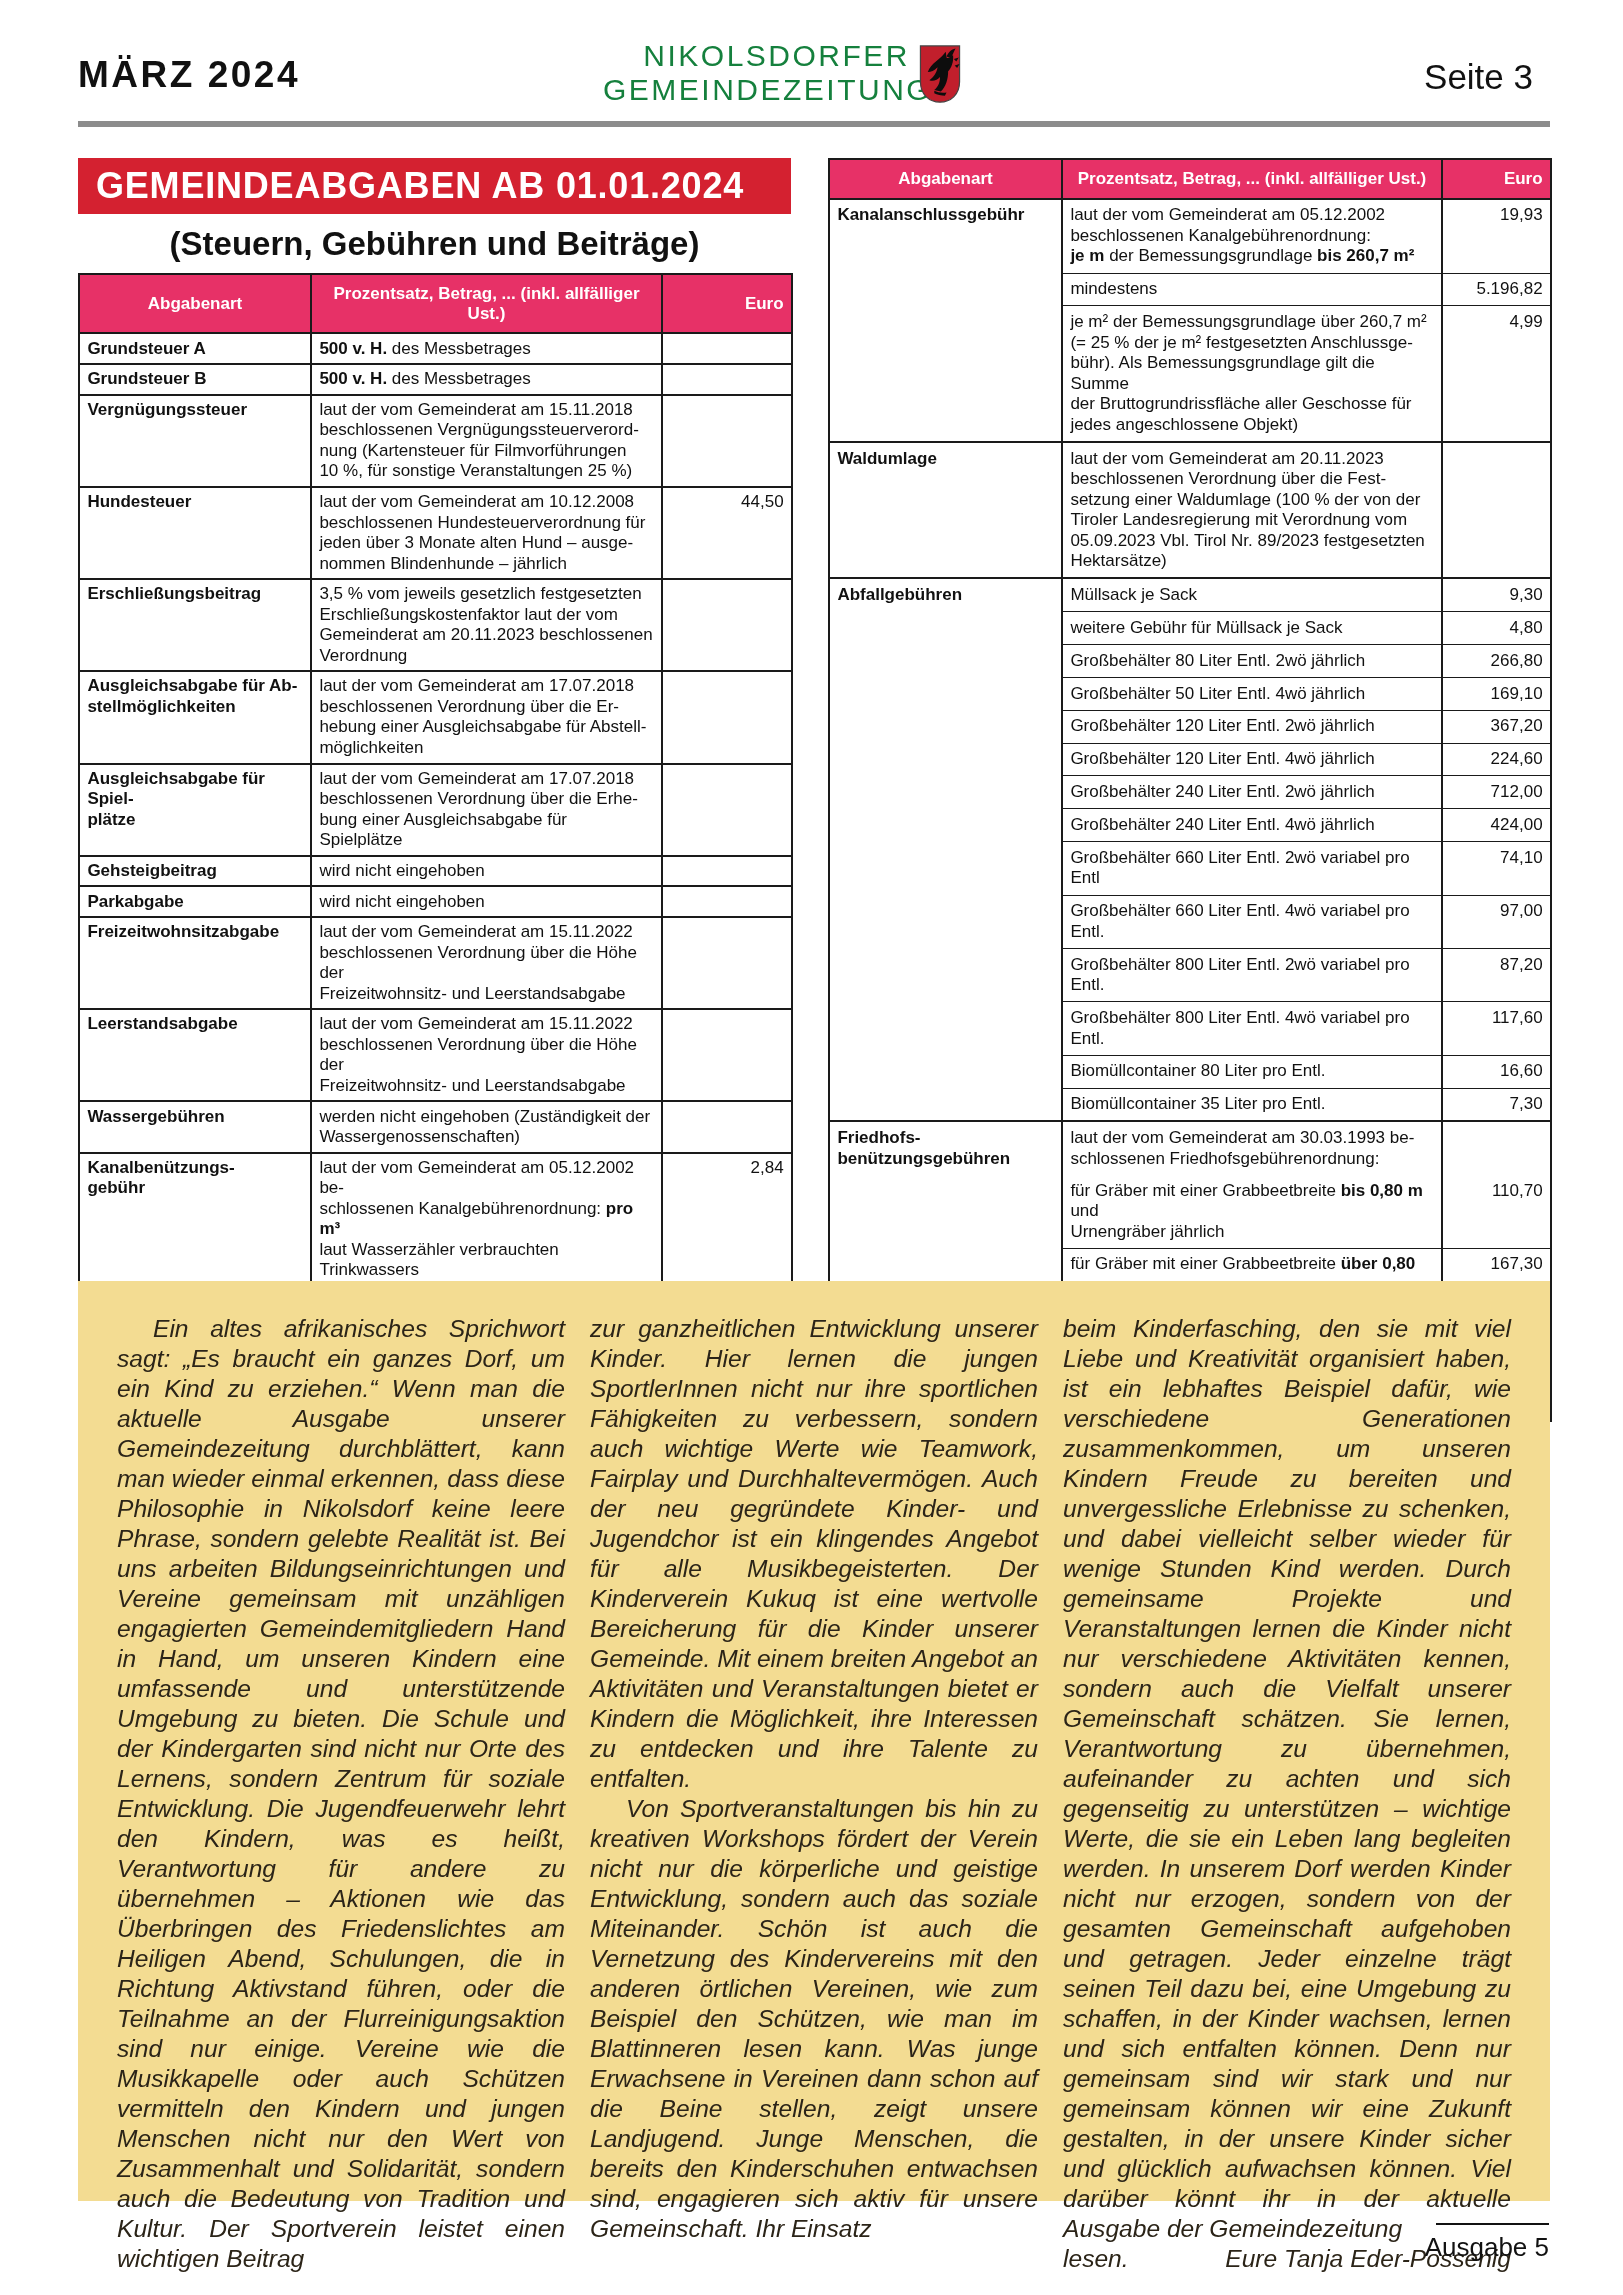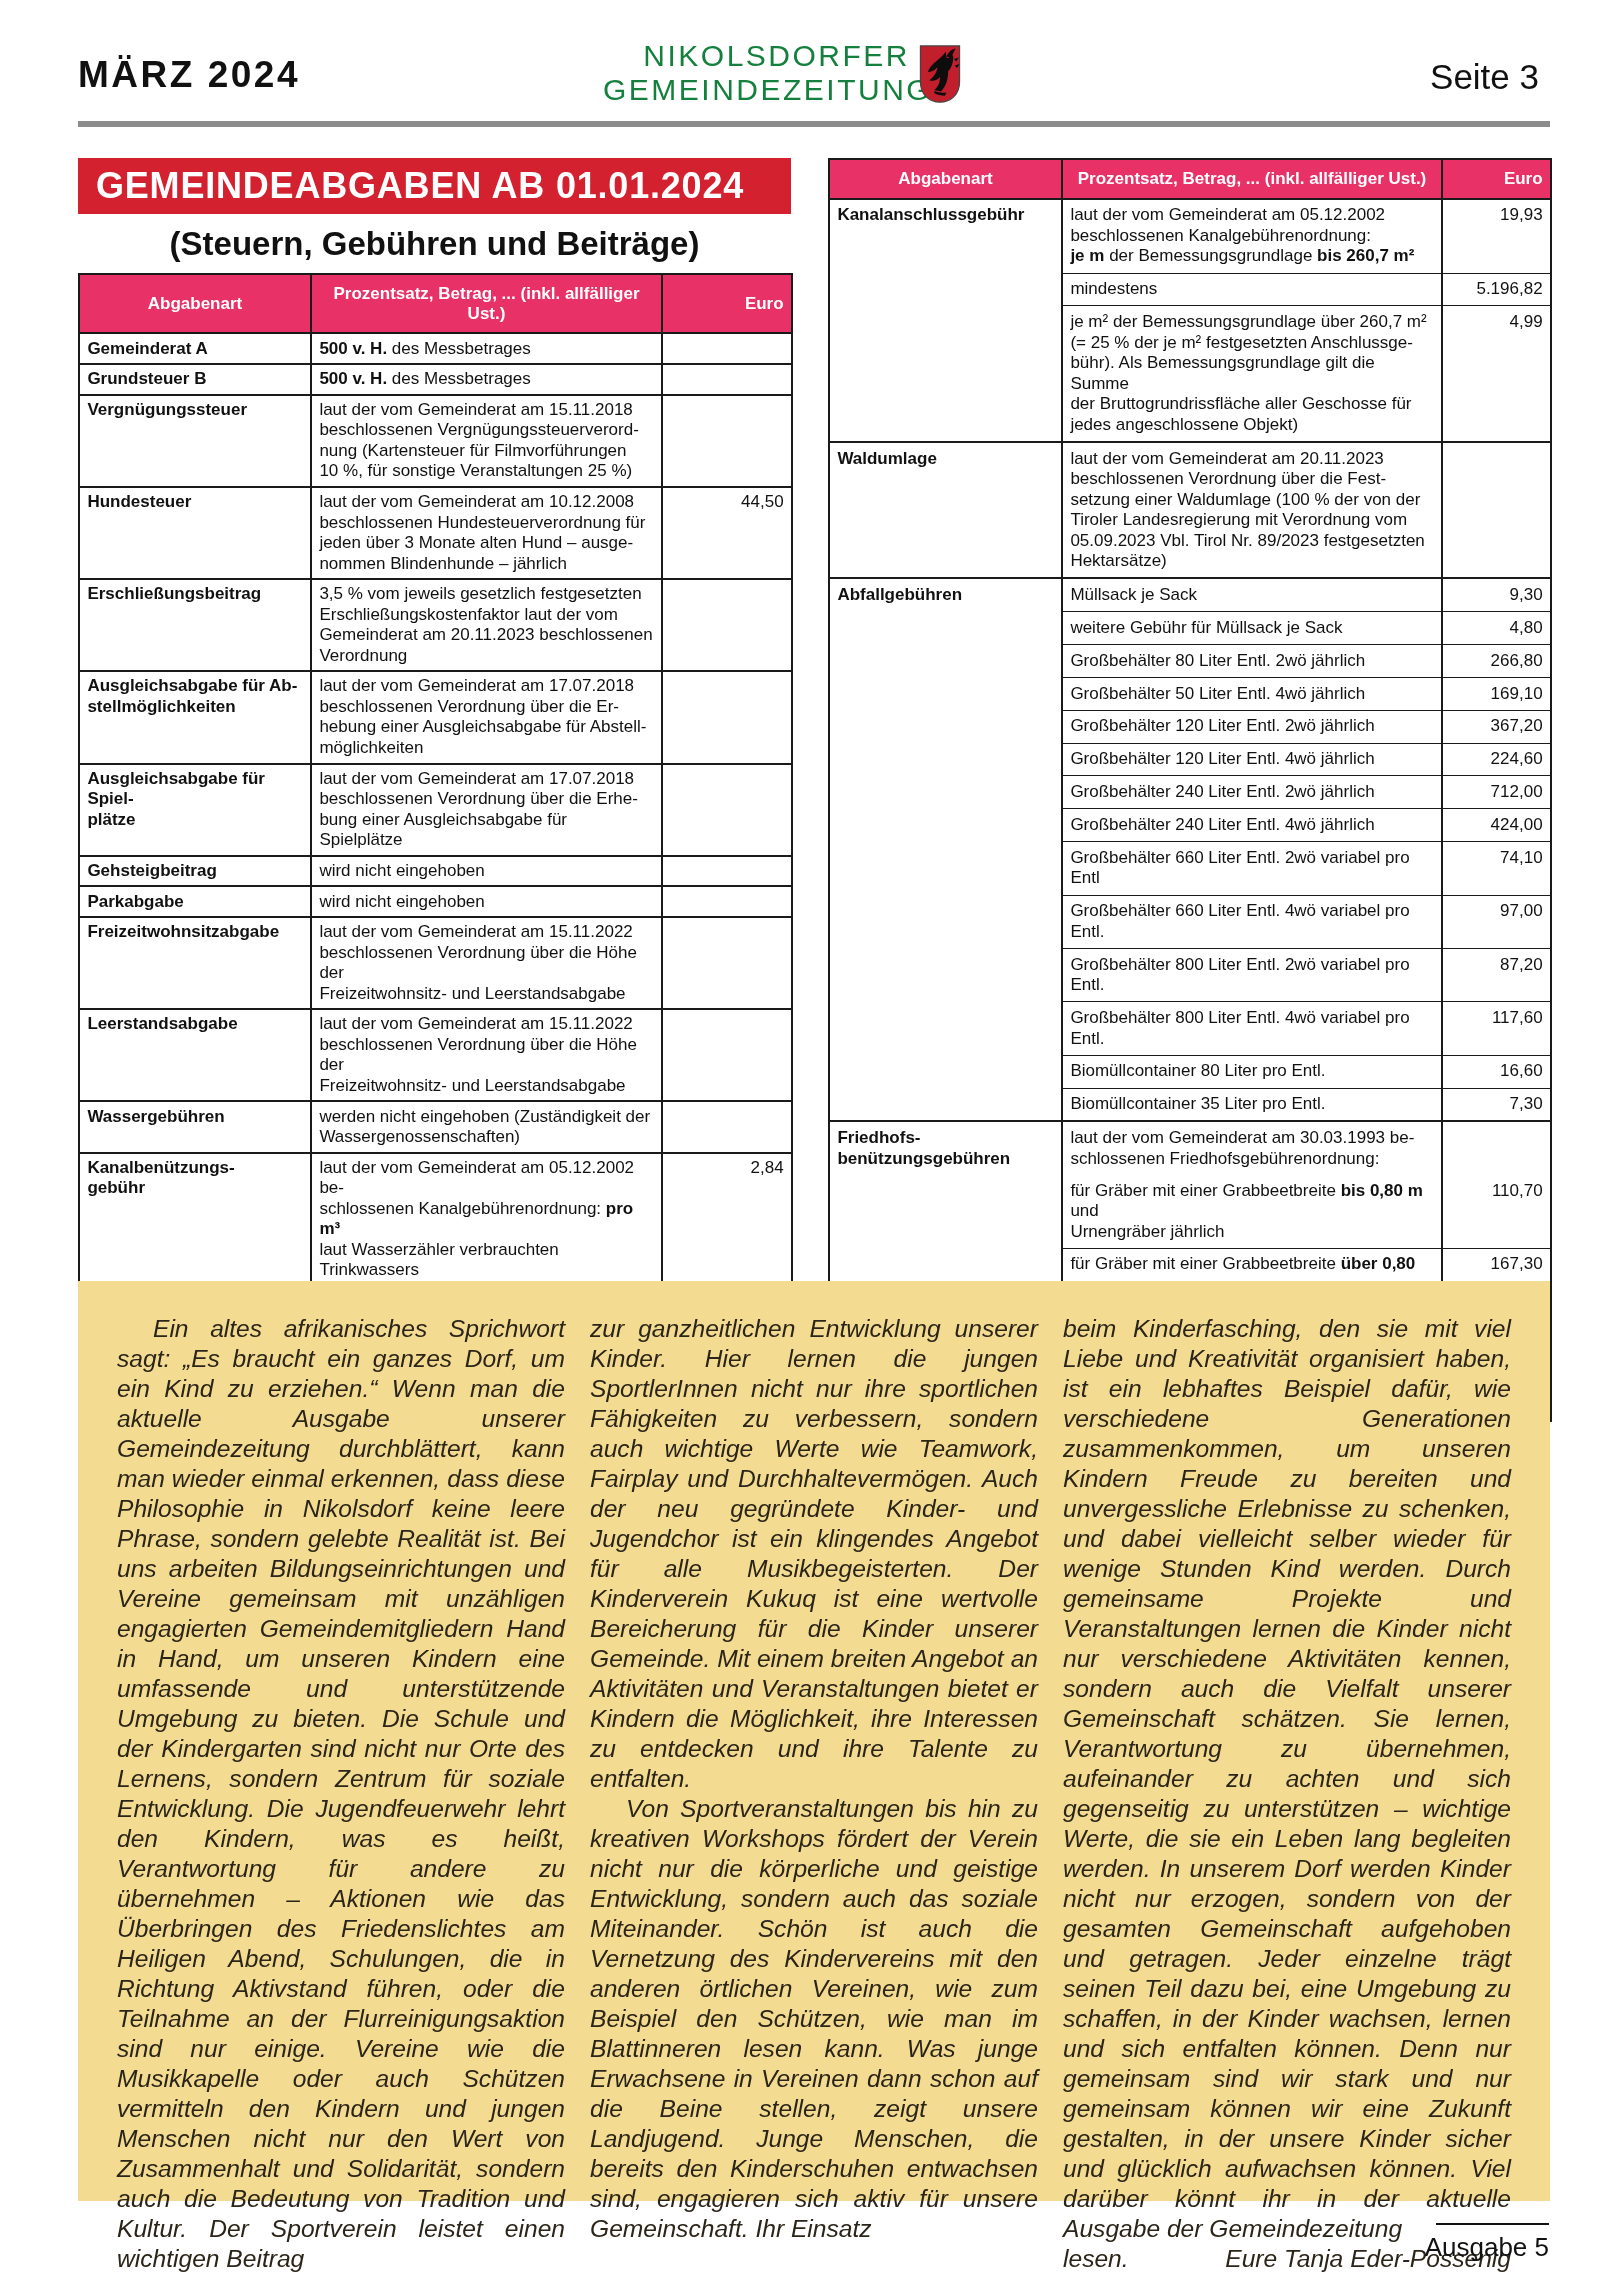--- a/index.html
+++ b/index.html
@@ -7,21 +7,21 @@
     width:1623px;height:2295px;position:relative;background:#ffffff;
     font-family:"Liberation Sans",sans-serif;color:#111;overflow:hidden;
     --bk:#1a1a1a; --red:#d42130; --pink:#e73167; --yellow:#f3dc92; --atext:#2b2418; --gray:#8c8c8c;
   }
   .abs{position:absolute;}
   
   .issue-month{left:78px;top:54px;font-size:37px;font-weight:bold;letter-spacing:2.5px;}
   .masthead{left:603px;top:39px;width:307px;text-align:right;color:#15803d;}
   .masthead .m-line{font-size:30px;font-weight:normal;letter-spacing:2.5px;line-height:34px;}
   .crest{left:918px;top:44px;}
-  .page-label{right:84px;top:57px;font-size:35px;}
+  .page-label{right:90px;top:57px;font-size:35px;}
   .rule{left:78px;top:121px;width:1472px;height:5.7px;background:var(--gray);}
   
   .fees-banner{left:78px;top:158px;width:713px;height:56px;background:var(--red);color:#fff;
     display:flex;align-items:center;box-sizing:border-box;padding-left:18px;
     font-size:36px;font-weight:bold;letter-spacing:0.8px;}
   .fees-subtitle{left:78px;top:225px;width:713px;text-align:center;font-size:33px;font-weight:bold;}
   
   .t-left{left:78px;top:273px;width:713px;}
   .t-right{left:828px;top:158px;width:721px;}
   table.fees-table{border-collapse:collapse;table-layout:fixed;width:100%;border:2.5px solid var(--bk);
@@ -91,21 +91,21 @@
       </colgroup>
       <thead>
         <tr>
           <th>Abgabenart</th>
           <th>Prozentsatz, Betrag, ... (inkl. allfälliger Ust.)</th>
           <th class="th-euro">Euro</th>
         </tr>
       </thead>
       <tbody>
         <tr class="row-end">
-          <td class="cell-label" rowspan="1">Gemeinderat A</td>
+          <td class="cell-label" rowspan="1">Grundsteuer A</td>
           <td class="cell-desc"><span class="b">500 v. H.</span><span> des Messbetrages</span></td>
           <td class="cell-val"></td>
         </tr>
         <tr class="row-end">
           <td class="cell-label" rowspan="1">Grundsteuer B</td>
           <td class="cell-desc"><span class="b">500 v. H.</span><span> des Messbetrages</span></td>
           <td class="cell-val"></td>
         </tr>
         <tr class="row-end">
           <td class="cell-label" rowspan="1">Vergnügungssteuer</td>

